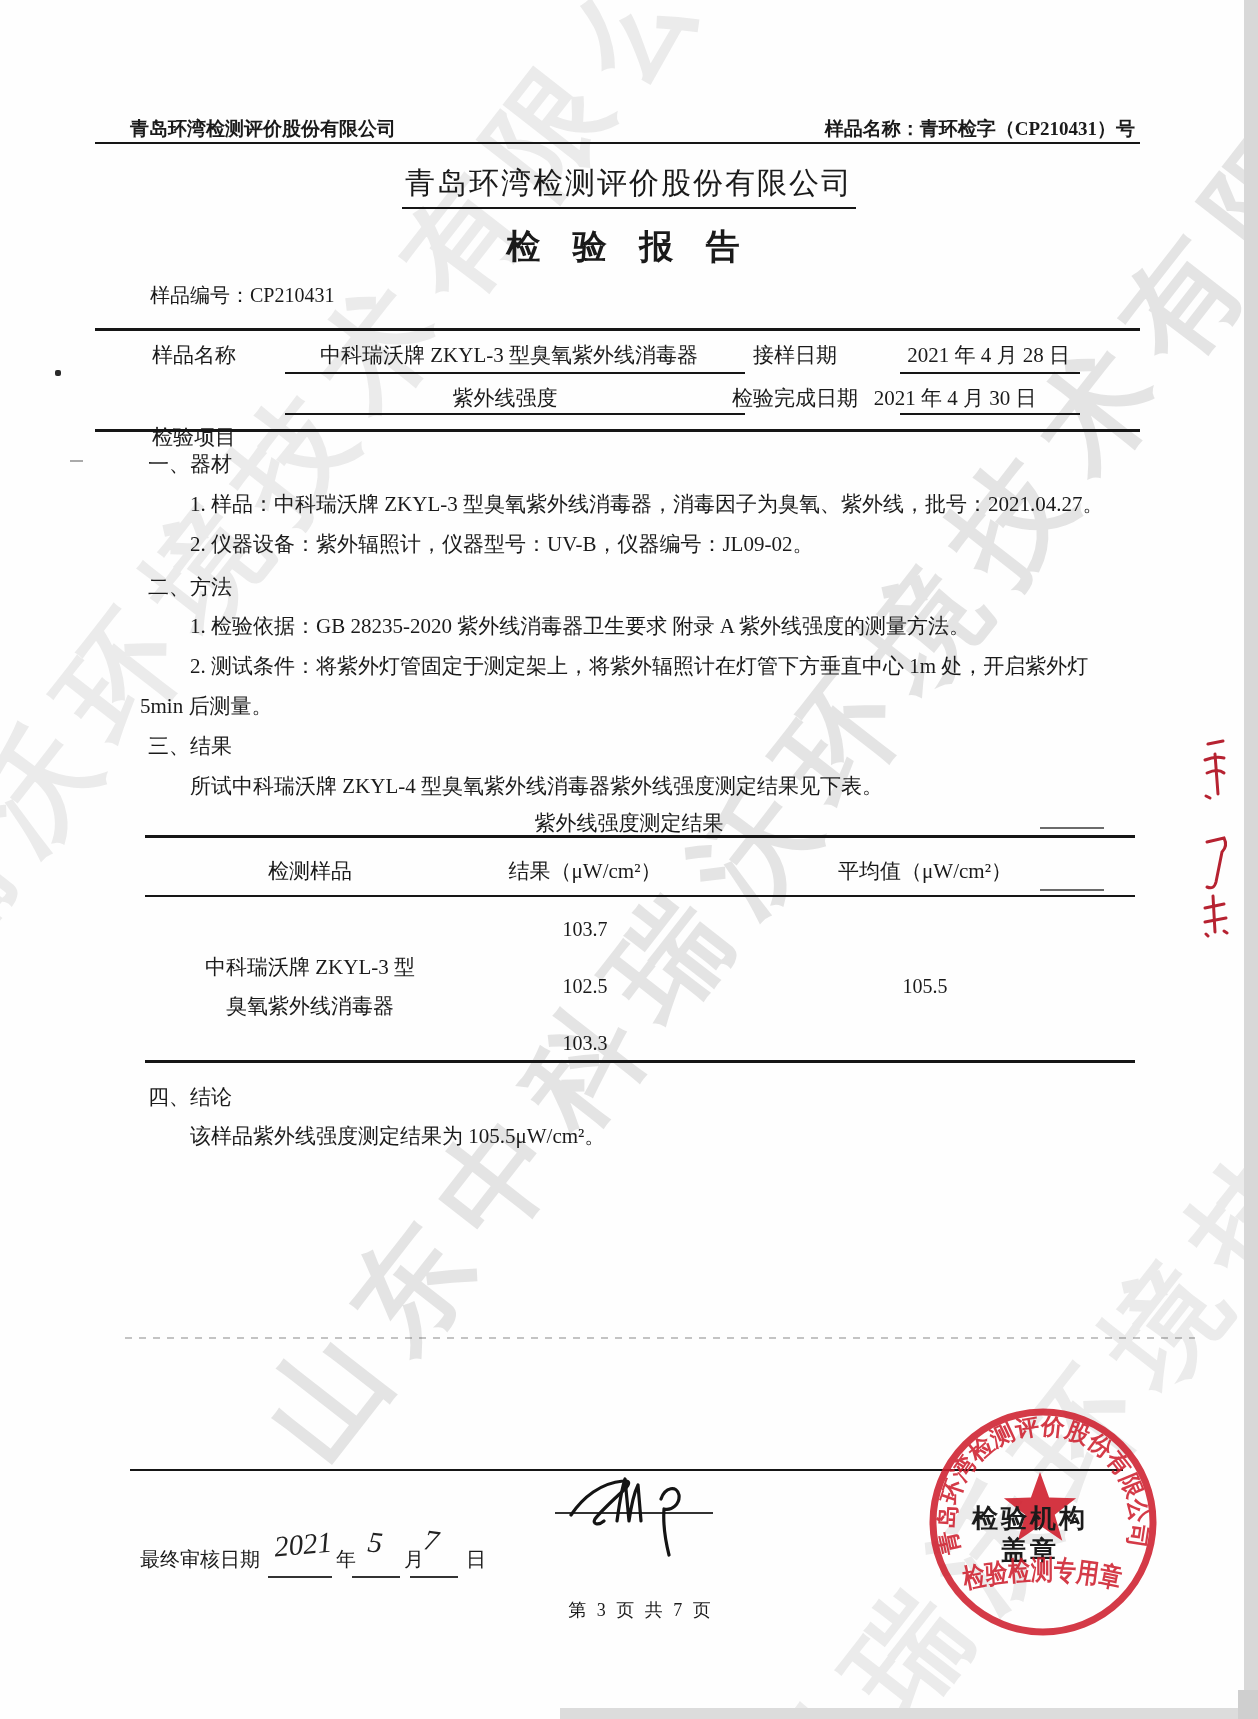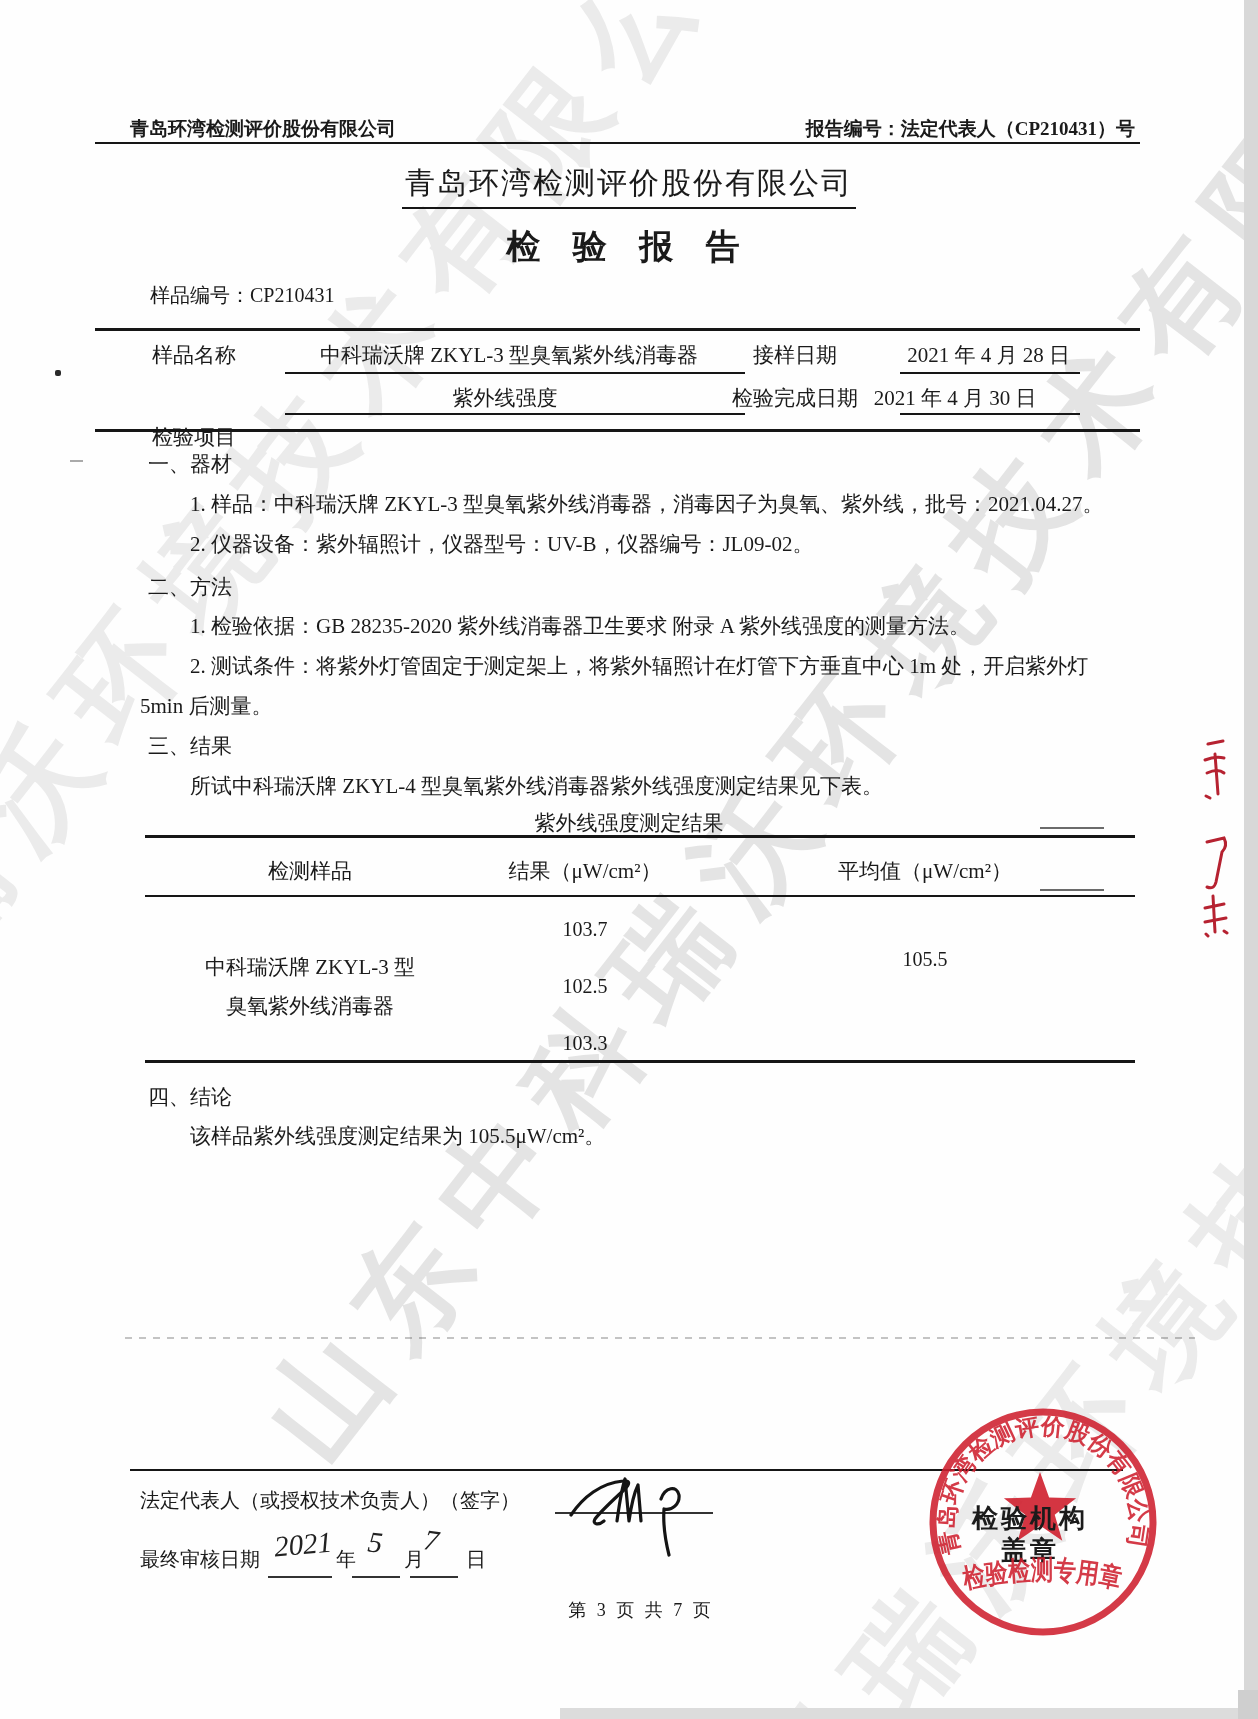--- a/index.html
+++ b/index.html
@@ -36,21 +36,21 @@
 </head>
 <body>
 
 <div class="page">
 
   <div class="wm wm1 abs" style="left:-489px;top:1333px;">山东中科瑞沃环境技术有限公司</div>
   <div class="wm wm2 abs" style="left:230px;top:1395px;">山东中科瑞沃环境技术有限公司</div>
   <div class="wm wm3 abs" style="left:470px;top:2090px;">山东中科瑞沃环境技术有限公司</div>
 
   <div class="abs b19" style="left:130px;top:116px;">青岛环湾检测评价股份有限公司</div>
-  <div class="abs b19" style="right:123px;top:116px;">报告编号：法定代表人（CP210431）号</div>
+  <div class="abs b19" style="right:123px;top:116px;">样品名称：青环检字（CP210431）号</div>
   <div class="hr" style="left:95px;top:142px;width:1045px;height:2px;"></div>
 
   <div class="ctr" style="top:163px;font-size:30px;">
     <span style="display:inline-block;border-bottom:2px solid #161616;padding:0 3px 3px 3px;letter-spacing:2px;">青岛环湾检测评价股份有限公司</span>
   </div>
   <div class="ctr" style="top:224px;font-size:34px;font-weight:bold;letter-spacing:12px;">检 验 报 告</div>
 
   <div class="abs s20" style="left:150px;top:282px;">样品编号：CP210431</div>
 
   <div>
@@ -96,33 +96,32 @@
 
     <div class="hr" style="left:145px;top:895px;width:990px;height:2px;"></div>
 
     <div class="cell s21" style="left:150px;top:953px;width:320px;">中科瑞沃牌 ZKYL-3 型</div>
     <div class="cell s21" style="left:150px;top:992px;width:320px;">臭氧紫外线消毒器</div>
 
     <div class="cell s20" style="left:470px;top:918px;width:230px;text-align:center;">103.7</div>
     <div class="cell s20" style="left:470px;top:975px;width:230px;">102.5</div>
     <div class="cell s20" style="left:470px;top:1032px;width:230px;">103.3</div>
 
-    <div class="cell s20" style="left:760px;top:948px;width:330px;">105.5</div>
+    <div class="cell s20" style="left:760px;top:975px;width:330px;">105.5</div>
 
     <div class="hr" style="left:145px;top:1060px;width:990px;height:3px;"></div>
   </div>
 
   <div class="abs s21" style="left:148px;top:1083px;">四、结论</div>
   <div class="abs s21" style="left:190px;top:1122px;">该样品紫外线强度测定结果为 105.5μW/cm²。</div>
 
   <div class="dotline" style="left:125px;top:1337px;width:1070px;"></div>
 
   <div class="hr" style="left:130px;top:1469px;width:993px;height:2px;"></div>
 
-  <div class="abs s20" style="left:140px;top:1487px;">法定代表人（或授权技术负责人）（签字）</div>
   <div class="hr" style="left:555px;top:1512px;width:158px;height:2px;background:#333;"></div>
 
   <svg class="abs" style="left:565px;top:1463px;" width="160" height="100" viewBox="0 0 160 100">
     <g fill="none" stroke="#141414" stroke-width="3.2" stroke-linecap="round" stroke-linejoin="round">
       <path d="M6,52 C18,34 36,20 58,18 C64,17 66,20 60,26 C48,37 36,48 30,56 C27,61 33,63 39,58"></path>
       <path d="M52,58 C54,44 56,28 60,16 L64,58 C66,44 69,30 73,22 L76,58"></path>
       <path d="M96,36 C100,24 112,22 114,32 C115,41 107,48 99,46 C98,60 100,76 104,92"></path>
     </g>
   </svg>
 

